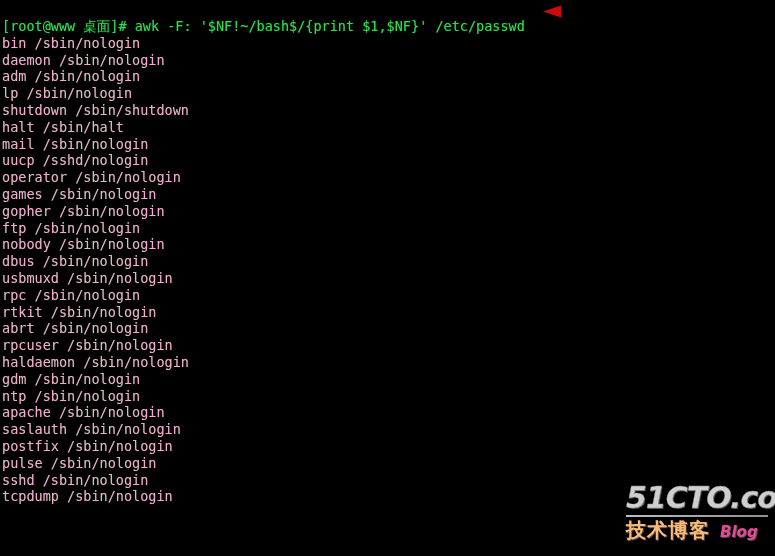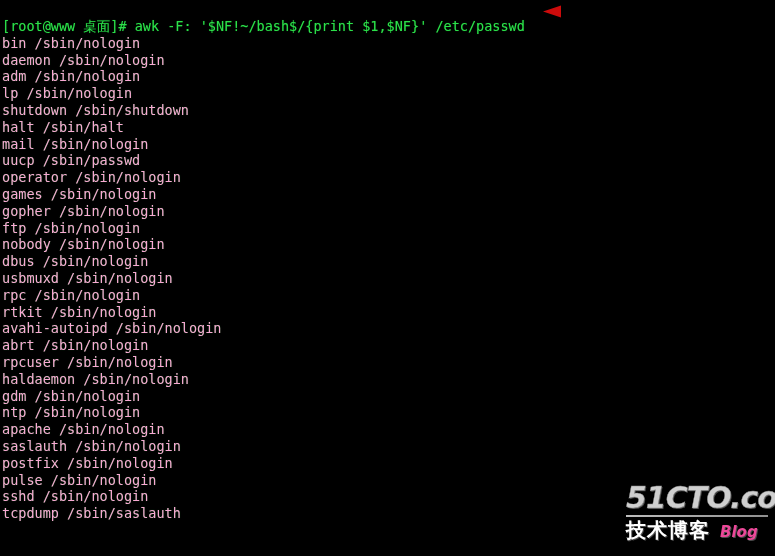--- a/index.html
+++ b/index.html
@@ -78,21 +78,21 @@
     display: flex;
     align-items: baseline;
     gap: 10px;
   }
   .wm-cn {
     font-family: "DejaVu Sans", "Liberation Sans", sans-serif;
     font-weight: bold;
     font-size: 20px;
     line-height: 22px;
     letter-spacing: 1px;
-    color: #ffffff;
+    color: #fdba74;
     text-shadow: 1px 1px 0 #4a4a4a, 2px 2px 1px rgba(0,0,0,0.7);
   }
   .wm-blog {
     font-family: "DejaVu Sans", "Liberation Sans", sans-serif;
     font-weight: bold;
     font-style: italic;
     font-size: 15px;
     line-height: 17px;
     color: #ec4899;
     text-shadow: 1px 1px 0 #4a4a4a, 2px 2px 1px rgba(0,0,0,0.7);
@@ -106,42 +106,41 @@
   <div id="terminal">
     <div class="line prompt-line">[root@www 桌面]# awk -F: '$NF!~/bash$/{print $1,$NF}' /etc/passwd</div>
     <div id="output">
         <div class="line">bin /sbin/nologin</div>
         <div class="line">daemon /sbin/nologin</div>
         <div class="line">adm /sbin/nologin</div>
         <div class="line">lp /sbin/nologin</div>
         <div class="line">shutdown /sbin/shutdown</div>
         <div class="line">halt /sbin/halt</div>
         <div class="line">mail /sbin/nologin</div>
-        <div class="line">uucp /sbin/passwd</div>
+        <div class="line">uucp /sshd/nologin</div>
         <div class="line">operator /sbin/nologin</div>
         <div class="line">games /sbin/nologin</div>
         <div class="line">gopher /sbin/nologin</div>
         <div class="line">ftp /sbin/nologin</div>
         <div class="line">nobody /sbin/nologin</div>
         <div class="line">dbus /sbin/nologin</div>
         <div class="line">usbmuxd /sbin/nologin</div>
         <div class="line">rpc /sbin/nologin</div>
         <div class="line">rtkit /sbin/nologin</div>
-        <div class="line">avahi-autoipd /sbin/nologin</div>
         <div class="line">abrt /sbin/nologin</div>
         <div class="line">rpcuser /sbin/nologin</div>
         <div class="line">haldaemon /sbin/nologin</div>
         <div class="line">gdm /sbin/nologin</div>
         <div class="line">ntp /sbin/nologin</div>
         <div class="line">apache /sbin/nologin</div>
         <div class="line">saslauth /sbin/nologin</div>
         <div class="line">postfix /sbin/nologin</div>
         <div class="line">pulse /sbin/nologin</div>
         <div class="line">sshd /sbin/nologin</div>
-        <div class="line">tcpdump /sbin/saslauth</div>
+        <div class="line">tcpdump /sbin/nologin</div>
       </div>
   </div>
 
   <svg id="arrow" viewBox="0 0 143 15" width="143" height="15" xmlns="http://www.w3.org/2000/svg">
     <defs>
       <linearGradient id="arrowgrad" x1="0" y1="0" x2="1" y2="0">
         <stop offset="0%" stop-color="#e01010"></stop>
         <stop offset="60%" stop-color="#b40808"></stop>
         <stop offset="100%" stop-color="#6e0404"></stop>
       </linearGradient>

